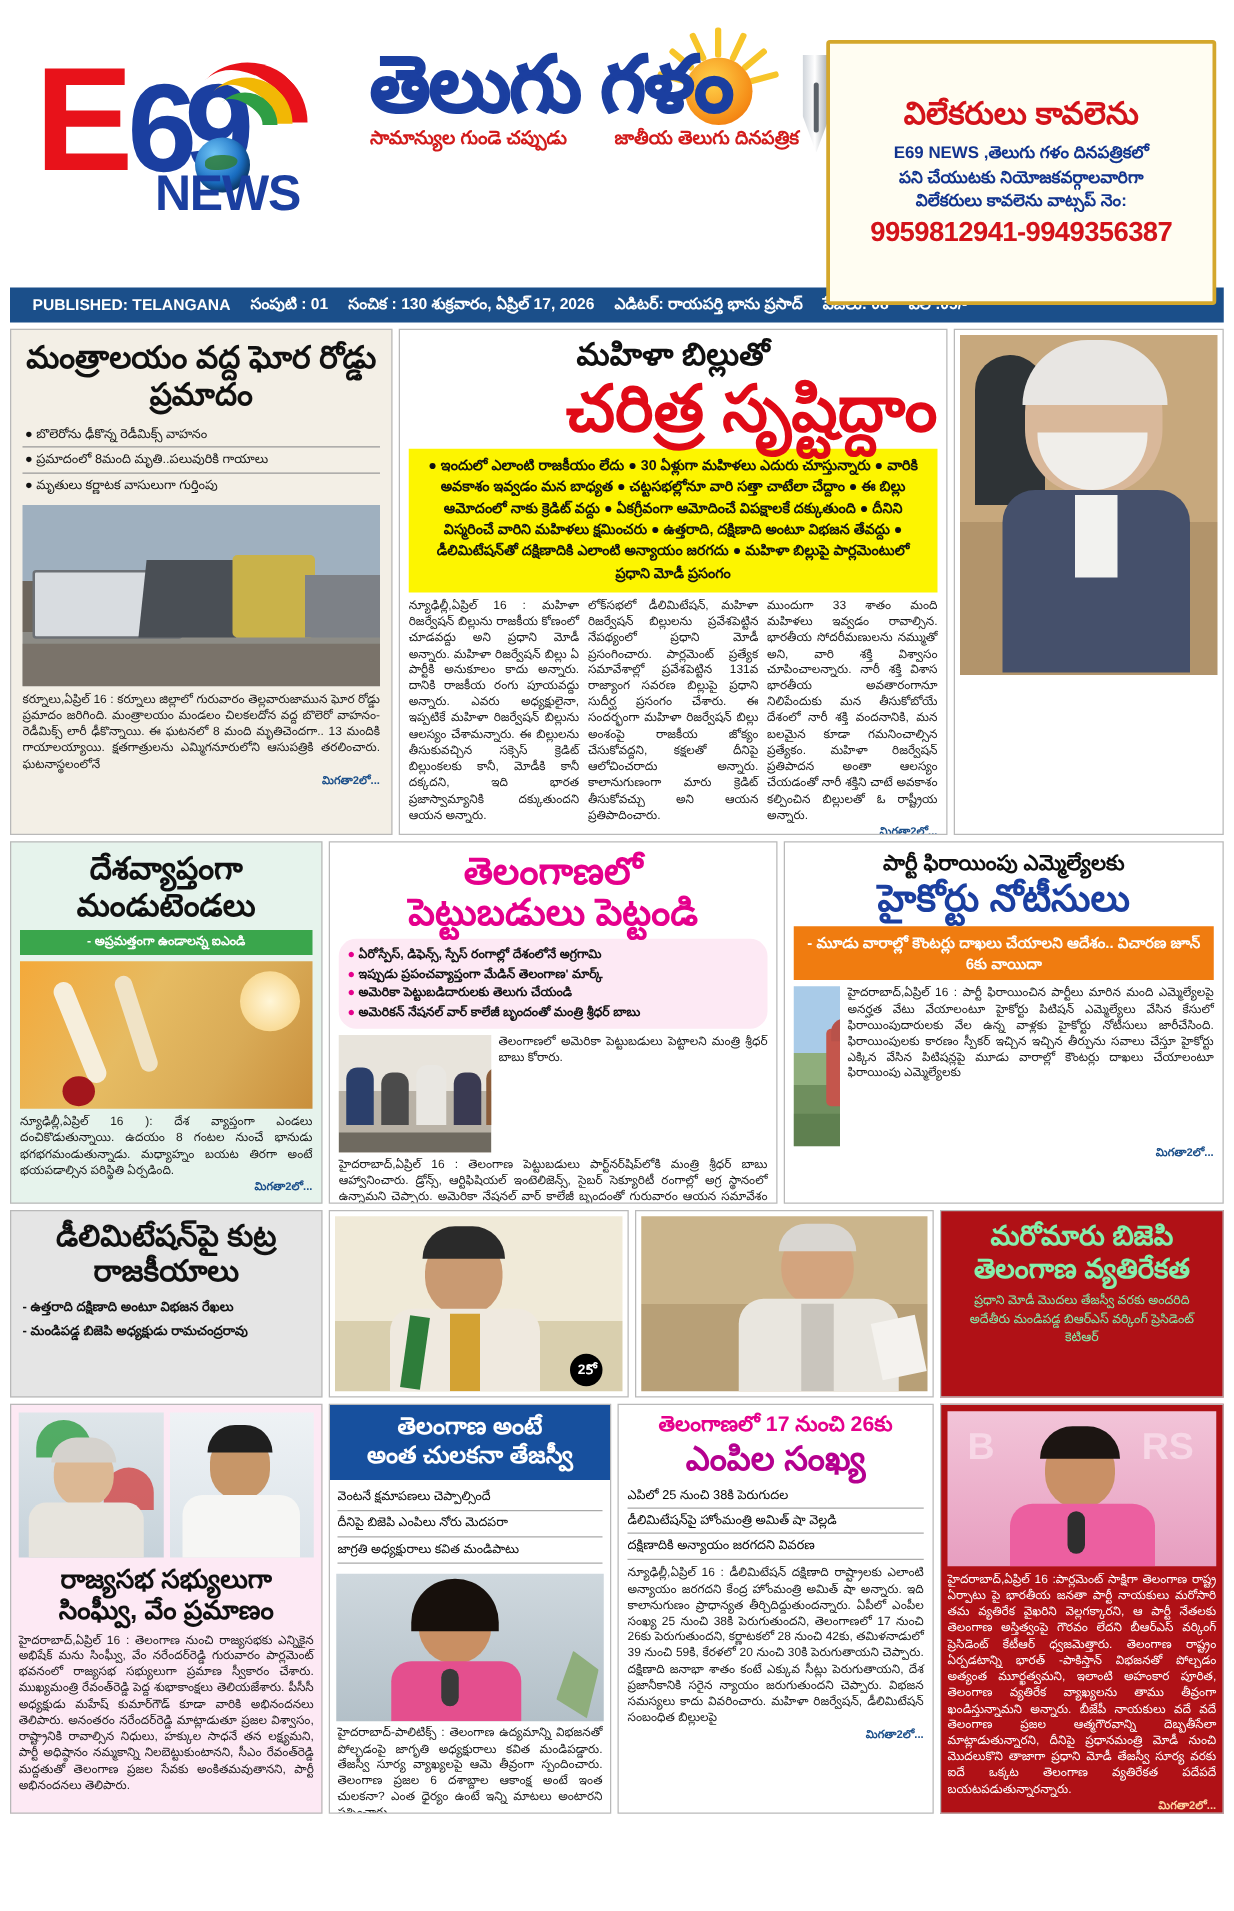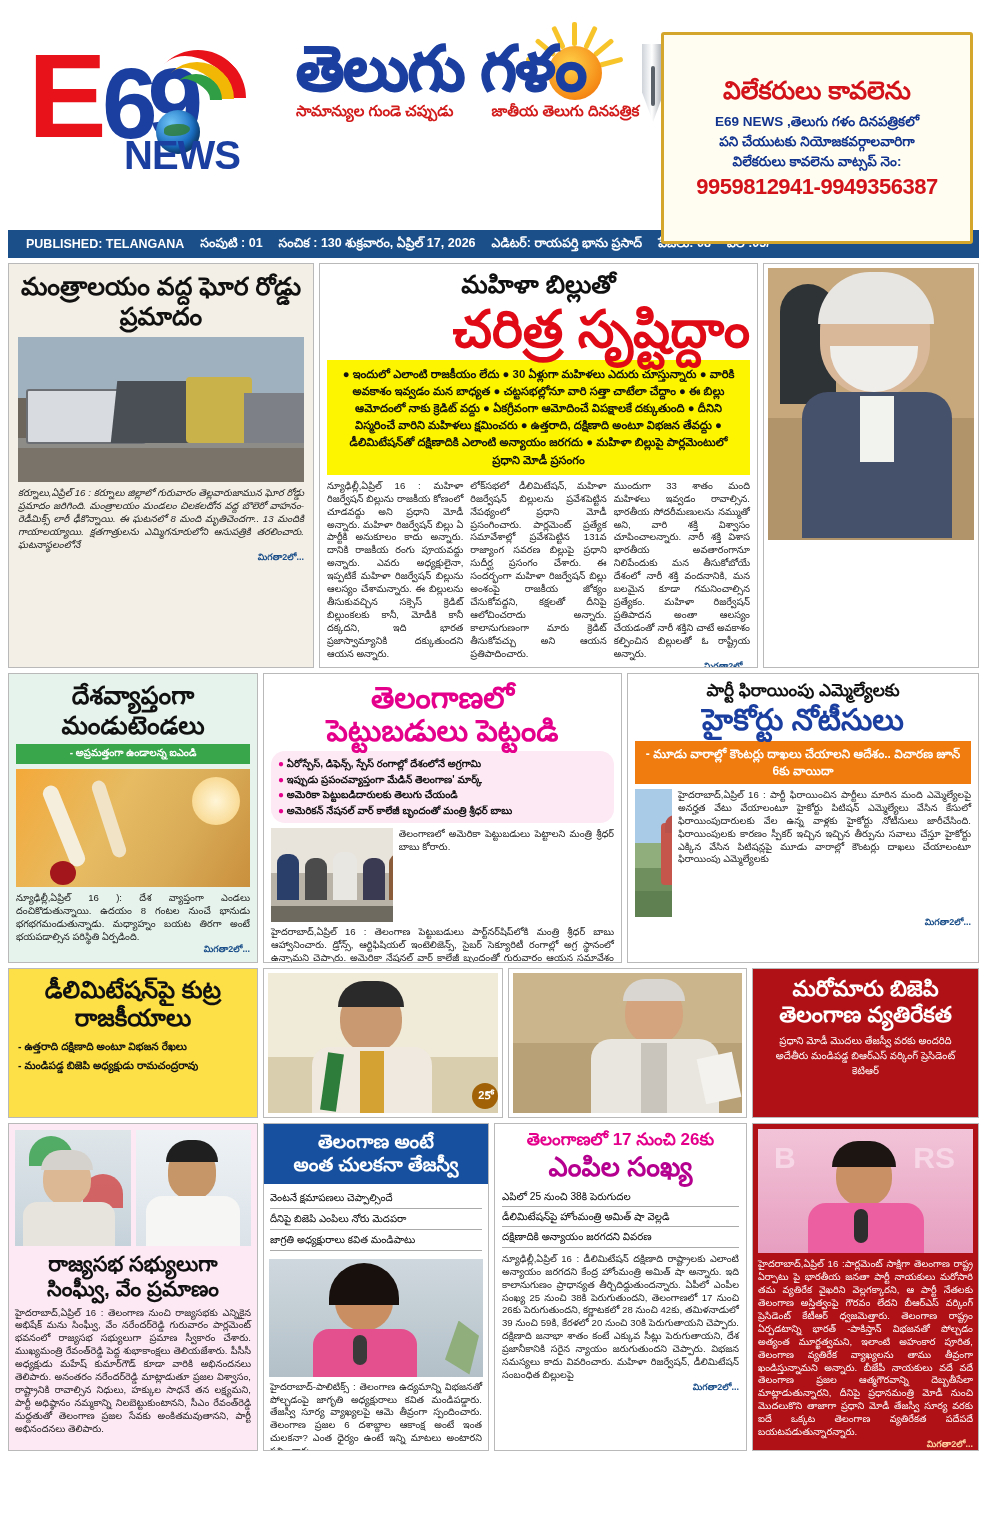--- a/index.html
+++ b/index.html
@@ -99,43 +99,43 @@
   .d2 h2 { font-size:30px; text-align:center; line-height:1.1; color:#e5008c; font-weight:bold; }
   .pinkbox { background:#fde9f4; padding:5px 7px; margin-top:4px; font-size:10px; line-height:1.55; color:#111; font-weight:bold;border-radius:14px; }
   .pinkbox div:before { content:"\25CF  "; color:#e5008c; }
   .d3 { width:352px; padding:7px; }
   .d3 h2 { font-size:30px; text-align:center; line-height:1.08; color:#1b3fa0; font-weight:bold; }
   .d3 .k { font-size:17px; color:#111; font-weight:bold; text-align:center; }
   .orangebar { background:#f07c10; color:#fff; font-size:12px; font-weight:bold; text-align:center; padding:5px; margin-top:5px; line-height:1.35; }
 
   
   .r3 { height:150px; }
-  .e1 { width:250px; background:#fde047; padding:7px 9px; }
+  .e1 { width:250px; background:#e5e5e5; padding:7px 9px; }
   .e1 h2 { font-size:24px; text-align:center; line-height:1.15; color:#111; font-weight:bold; }
   .e1 .sub { font-size:10.5px; margin-top:6px; line-height:1.8; color:#111; font-weight:bold; }
   .e2 { flex:1; }
-  .e3 { width:227px; background:#b01116; color:#ffffff; padding:7px 13px; }
+  .e3 { width:227px; background:#b01116; color:#86efac; padding:7px 13px; }
   .e3 h2 { font-size:22px; text-align:center; line-height:1.16; font-weight:bold; }
   .e3 .sub { font-size:10px; margin-top:6px; line-height:1.5; text-align:center; }
 
   
   .r4 { height:328px; }
   .f1 { width:250px; background:#fde9f4; padding:6px; }
   .f1 h2 { font-size:21px; text-align:center; line-height:1.18; color:#111; font-weight:bold; margin-top:6px; }
   .f2 { width:226px; padding:0; }
   .f2 .bluehead { background:#17509e; color:#fff; font-size:19px; text-align:center; padding:7px 5px; line-height:1.2; font-weight:bold; }
   .f2 .lines { font-size:10px; line-height:1.6; padding:4px 6px; }
   .f2 .lines div { border-bottom:1px solid #aaa; padding:2px 0; }
   .f3 { flex:1; padding:6px 7px; }
   .f3 .k { font-size:17px; text-align:center; color:#e5008c; font-weight:bold; }
   .f3 h2 { font-size:27px; text-align:center; color:#b5008f; line-height:1.1; font-weight:bold; }
   .f3 .lines { font-size:10.2px; line-height:1.7; margin-top:4px; }
   .f3 .lines div { border-bottom:1px solid #aaa; padding:1px 0; }
   .f4 { width:227px; background:#b01116; padding:5px; }
-  .badge25 { position:absolute; right:4px; bottom:8px; background:#a16207; color:#fff;
+  .badge25 { position:absolute; right:20px; bottom:8px; background:#000000; color:#fff;
      width:26px; height:26px; border-radius:50%; font-size:11px; display:flex; align-items:center; justify-content:center; font-weight:bold; }
 </style>
 </head>
 <body>
 
 <div class="page">
 
   <div class="masthead">
 
     <div class="logo-block">
@@ -184,28 +184,33 @@
     <span>సంచిక : 130 శుక్రవారం, ఏప్రిల్ 17, 2026</span>
     <span>ఎడిటర్: రాయపర్తి భాను ప్రసాద్</span>
     <span>పేజీలు: 08</span>
     <span>వెల :05/-</span>
   </div>
 
   <div class="row r1">
 
     <div class="panel c1">
       <h1>మంత్రాలయం వద్ద ఘోర రోడ్డు ప్రమాదం</h1>
+      <div class="bullet-list bl">
+        <div>● బొలెరోను ఢీకొన్న రెడీమిక్స్ వాహనం</div>
+        <div>● ప్రమాదంలో 8మంది మృతి..పలువురికి గాయాలు</div>
+        <div>● మృతులు కర్ణాటక వాసులుగా గుర్తింపు</div>
+      </div>
       <div class="photo" style="height:145px;margin-top:6px;background:linear-gradient(#9fb0bf 0 42%,#6d665c 42% 70%,#8d8c86 70% 100%);">
         <div style="position:absolute;left:8px;top:52px;width:120px;height:55px;background:#d8dce0;border:2px solid #6c7075;border-radius:3px;"></div>
         <div style="position:absolute;left:96px;top:44px;width:78px;height:62px;background:#4a4f55;transform:skewX(-6deg);"></div>
         <div style="position:absolute;left:168px;top:40px;width:66px;height:66px;background:#c9b24a;border-radius:4px;"></div>
         <div style="position:absolute;left:226px;top:56px;width:60px;height:50px;background:#7d8187;"></div>
         <div style="position:absolute;left:0;bottom:0;width:100%;height:34px;background:#7a736a;"></div>
       </div>
-      <div class="body-text" style="margin-top:5px;font-style:italic;">కర్నూలు,ఏప్రిల్ 16 : కర్నూలు జిల్లాలో గురువారం తెల్లవారుజామున ఘోర రోడ్డు ప్రమాదం జరిగింది. మంత్రాలయం మండలం చిలకలదోన వద్ద బొలెరో వాహనం-రెడీమిక్స్ లారీ ఢీకొన్నాయి. ఈ ఘటనలో 8 మంది మృతిచెందగా.. 13 మందికి గాయాలయ్యాయి. క్షతగాత్రులను ఎమ్మిగనూరులోని ఆసుపత్రికి తరలించారు. ఘటనాస్థలంలోనే</div>
+      <div class="body-text" style="margin-top:5px;">కర్నూలు,ఏప్రిల్ 16 : కర్నూలు జిల్లాలో గురువారం తెల్లవారుజామున ఘోర రోడ్డు ప్రమాదం జరిగింది. మంత్రాలయం మండలం చిలకలదోన వద్ద బొలెరో వాహనం-రెడీమిక్స్ లారీ ఢీకొన్నాయి. ఈ ఘటనలో 8 మంది మృతిచెందగా.. 13 మందికి గాయాలయ్యాయి. క్షతగాత్రులను ఎమ్మిగనూరులోని ఆసుపత్రికి తరలించారు. ఘటనాస్థలంలోనే</div>
       <div class="more">మిగతా2లో...</div>
     </div>
 
     <div class="panel c2">
       <div class="kicker">మహిళా బిల్లుతో</div>
       <div class="mainhead">చరిత్ర సృష్టిద్దాం</div>
       <div class="yellowbox">● ఇందులో ఎలాంటి రాజకీయం లేదు ● 30 ఏళ్లుగా మహిళలు ఎదురు చూస్తున్నారు ● వారికి అవకాశం ఇవ్వడం మన బాధ్యత ● చట్టసభల్లోనూ వారి సత్తా చాటేలా చేద్దాం ● ఈ బిల్లు ఆమోదంలో నాకు క్రెడిట్ వద్దు ● ఏకగ్రీవంగా ఆమోదించే విపక్షాలకే దక్కుతుంది ● దీనిని విస్మరించే వారిని మహిళలు క్షమించరు ● ఉత్తరాది, దక్షిణాది అంటూ విభజన తేవద్దు ● డీలిమిటేషన్‌తో దక్షిణాదికి ఎలాంటి అన్యాయం జరగదు ● మహిళా బిల్లుపై పార్లమెంటులో ప్రధాని మోడీ ప్రసంగం</div>
       <div class="three-col">
         <div class="body-text">న్యూఢిల్లీ,ఏప్రిల్ 16 : మహిళా రిజర్వేషన్ బిల్లును రాజకీయ కోణంలో చూడవద్దు అని ప్రధాని మోడీ అన్నారు. మహిళా రిజర్వేషన్ బిల్లు ఏ పార్టీకి అనుకూలం కాదు అన్నారు. దానికి రాజకీయ రంగు పూయవద్దు అన్నారు. ఎవరు అధ్యక్షులైనా, ఇప్పటికే మహిళా రిజర్వేషన్ బిల్లును ఆలస్యం చేశామన్నారు. ఈ బిల్లులను తీసుకువచ్చిన సక్సెస్ క్రెడిట్ బిల్లుంకలకు కానీ, మోడీకి కానీ దక్కదని, ఇది భారత ప్రజాస్వామ్యానికి దక్కుతుందని ఆయన అన్నారు.</div>
         <div class="body-text">లోక్‌సభలో డీలిమిటేషన్, మహిళా రిజర్వేషన్ బిల్లులను ప్రవేశపెట్టిన నేపథ్యంలో ప్రధాని మోడీ ప్రసంగించారు. పార్లమెంట్ ప్రత్యేక సమావేశాల్లో ప్రవేశపెట్టిన 131వ రాజ్యాంగ సవరణ బిల్లుపై ప్రధాని సుదీర్ఘ ప్రసంగం చేశారు. ఈ సందర్భంగా మహిళా రిజర్వేషన్ బిల్లు అంశంపై రాజకీయ జోక్యం చేసుకోవద్దని, కక్షలతో దీనిపై ఆలోచించరాదు అన్నారు. కాలానుగుణంగా మారు క్రెడిట్ తీసుకోవచ్చు అని ఆయన ప్రతిపాదించారు.</div>

